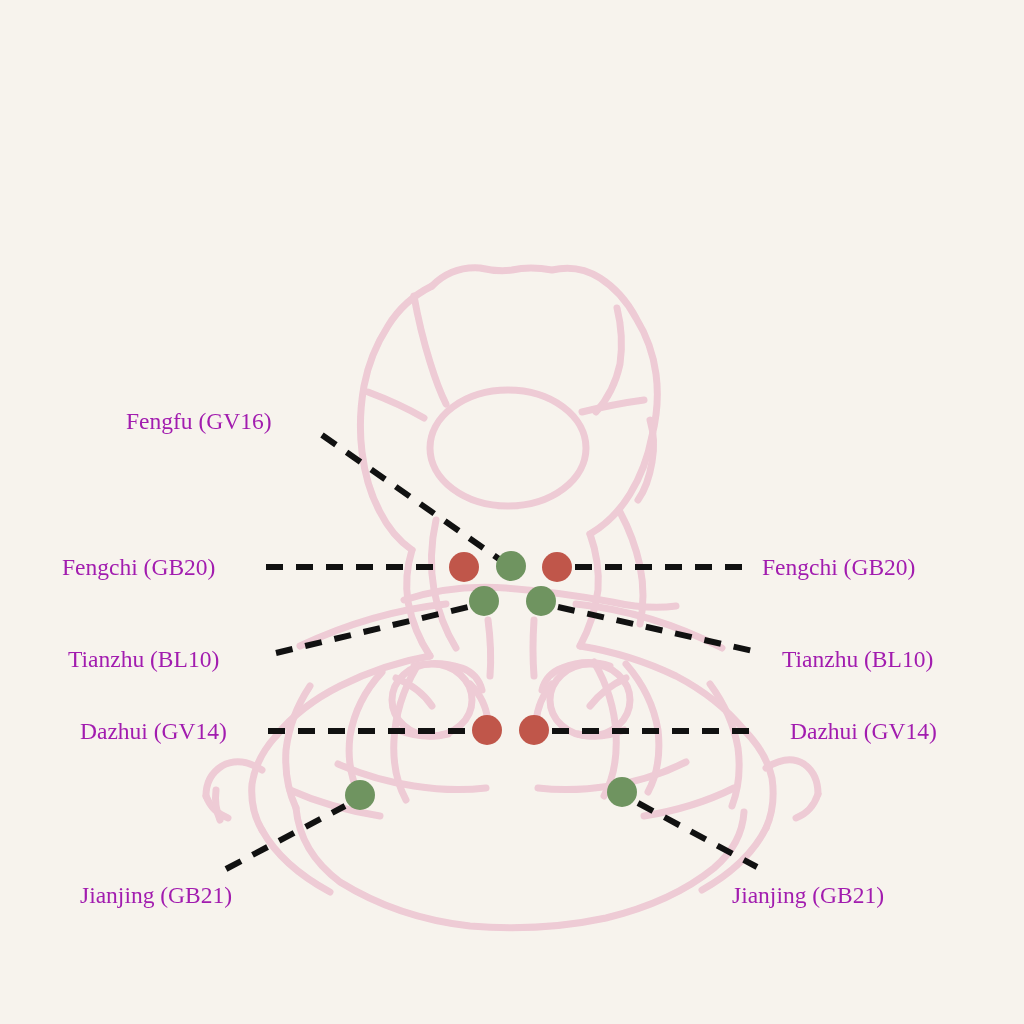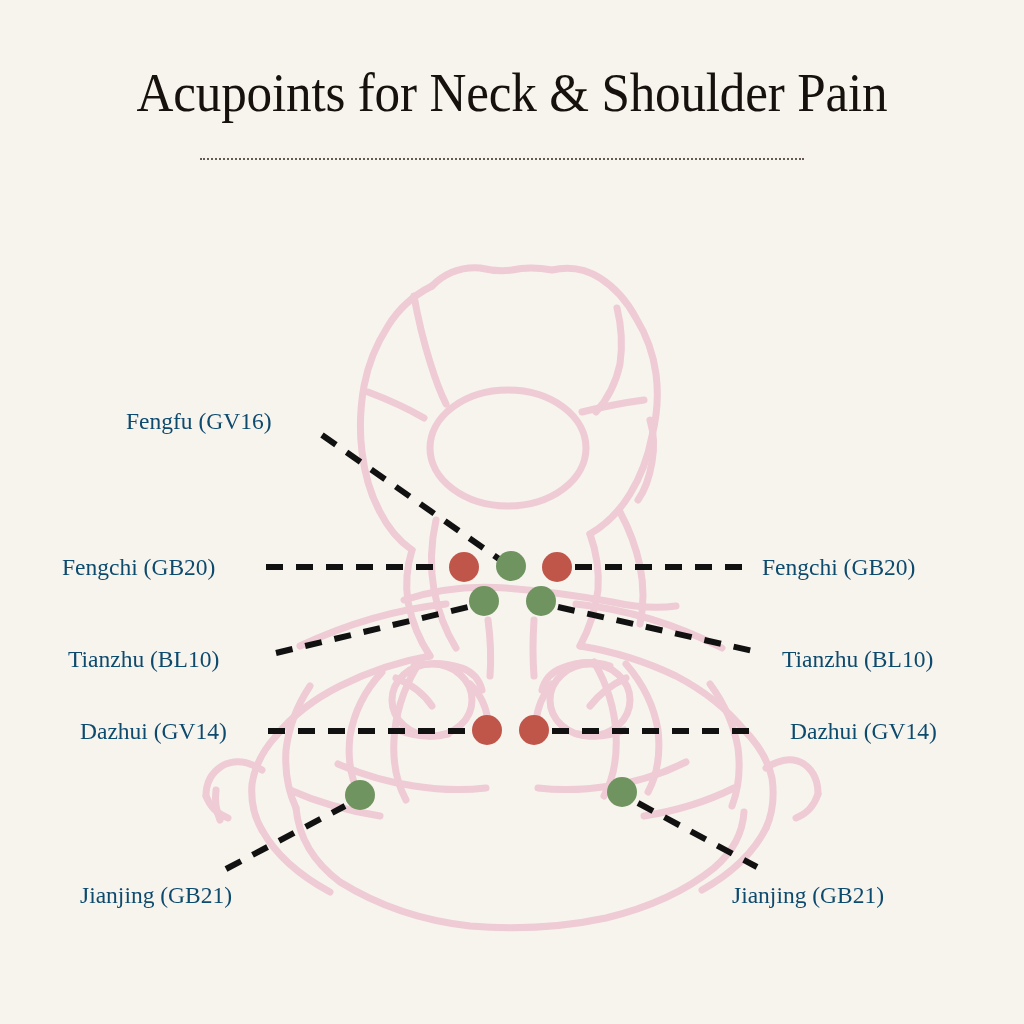--- a/index.html
+++ b/index.html
@@ -65,35 +65,31 @@
     border-radius: 50%;
     transform: translate(-50%, -50%);
   }
 
   
   .label {
     position: absolute;
     font-family: "Liberation Serif", "DejaVu Serif", serif;
     font-size: 23.5px;
     line-height: 26px;
-    color: #0c4a6e;
+    color: #a21caf;
     white-space: nowrap;
     z-index: 4;
   }
   .label.right { left: 0; }
 </style>
 </head>
 <body>
 
 <div id="page">
 
-  <div id="title-block">
-    <div id="page-title">Acupoints for Neck &amp; Shoulder Pain</div>
-    <div id="title-divider"></div>
-  </div>
 
   <svg id="figure-layer" viewBox="0 0 1024 1024">
     <g class="anat" stroke="#eec9d4" stroke-width="7" opacity="0.95">
 
       <path d="M432 286 Q452 266 480 268 Q498 272 512 270 Q530 266 552 270 Q578 264 600 278 Q622 292 636 318
                Q652 344 656 374 Q660 404 652 436 Q646 468 630 494 Q614 520 590 534"></path>
       <path d="M432 286 Q404 300 388 326 Q370 354 364 386 Q358 420 362 452 Q366 486 380 512 Q392 536 412 550"></path>
 
       <path d="M414 296 Q420 330 430 362 Q438 388 446 404"></path>
 

